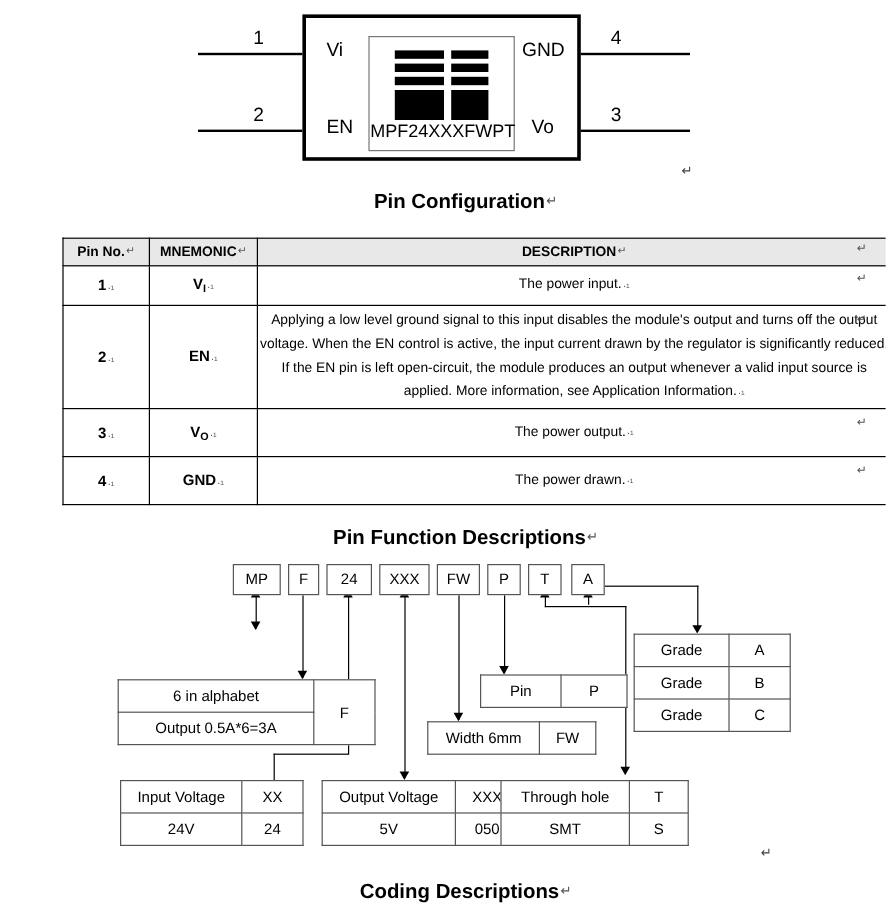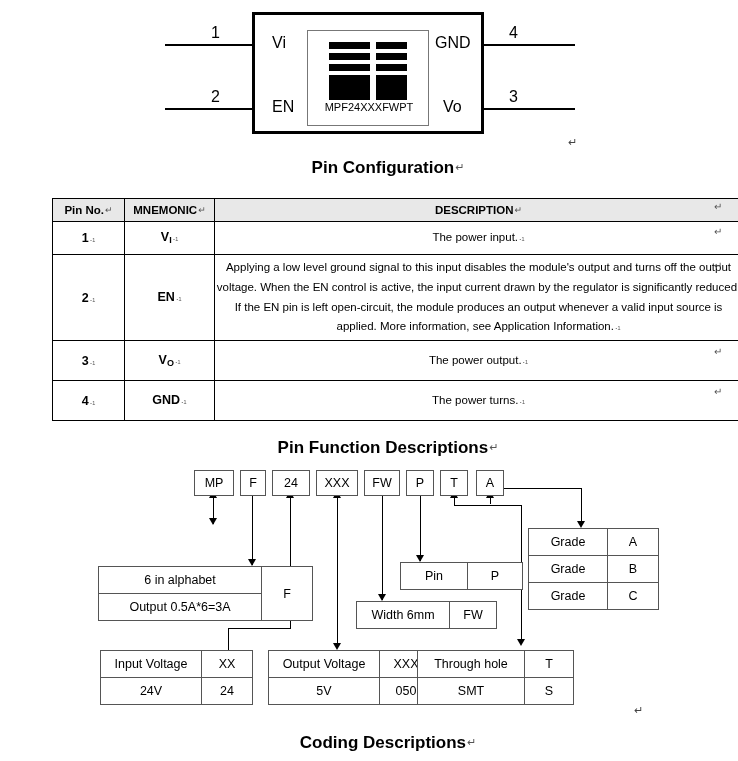--- a/index.html
+++ b/index.html
@@ -77,21 +77,21 @@
   .bar-r { left: 68px; width: 31px; }
   .bar-t1 { top: 11px; height: 7px; }
   .bar-t2 { top: 22px; height: 7px; }
   .bar-t3 { top: 33px; height: 7px; }
   .bar-big { top: 44px; height: 25px; }
   .chip-part-label {
     position: absolute;
     left: 0; top: 70px;
     width: 122px;
     text-align: center;
-    font-size: 11px;
+    font-size: 15px;
     color: #000;
   }
   .pilcrow-float {
     position: absolute;
     font-size: 11px;
     color: #444;
   }
 
   
   .section-caption {
@@ -296,21 +296,21 @@
         <td class="c-desc"><span>Applying a low level ground signal to this input disables the module's output and turns off the output voltage. When the EN control is active, the input current drawn by the regulator is significantly reduced. If the EN pin is left open-circuit, the module produces an output whenever a valid input source is applied. More information, see Application Information.</span><span class="pilcrow">.₁</span></td>
       </tr>
       <tr class="row-h3">
         <td class="c-pin"><span>3</span><span class="pilcrow">.₁</span></td>
         <td class="c-mne"><span>V</span><span class="sub">O</span><span class="pilcrow">.₁</span></td>
         <td class="c-desc"><span>The power output.</span><span class="pilcrow">.₁</span></td>
       </tr>
       <tr class="row-h4">
         <td class="c-pin"><span>4</span><span class="pilcrow">.₁</span></td>
         <td class="c-mne"><span>GND</span><span class="sub"></span><span class="pilcrow">.₁</span></td>
-        <td class="c-desc"><span>The power turns.</span><span class="pilcrow">.₁</span></td>
+        <td class="c-desc"><span>The power drawn.</span><span class="pilcrow">.₁</span></td>
       </tr>
     </tbody>
   </table>
 </div>
 
 <div class="margin-marks">
   <span style="top:3px;">↵</span>
   <span style="top:28px;">↵</span>
   <span style="top:62px;">↵</span>
   <span style="top:148px;">↵</span>

